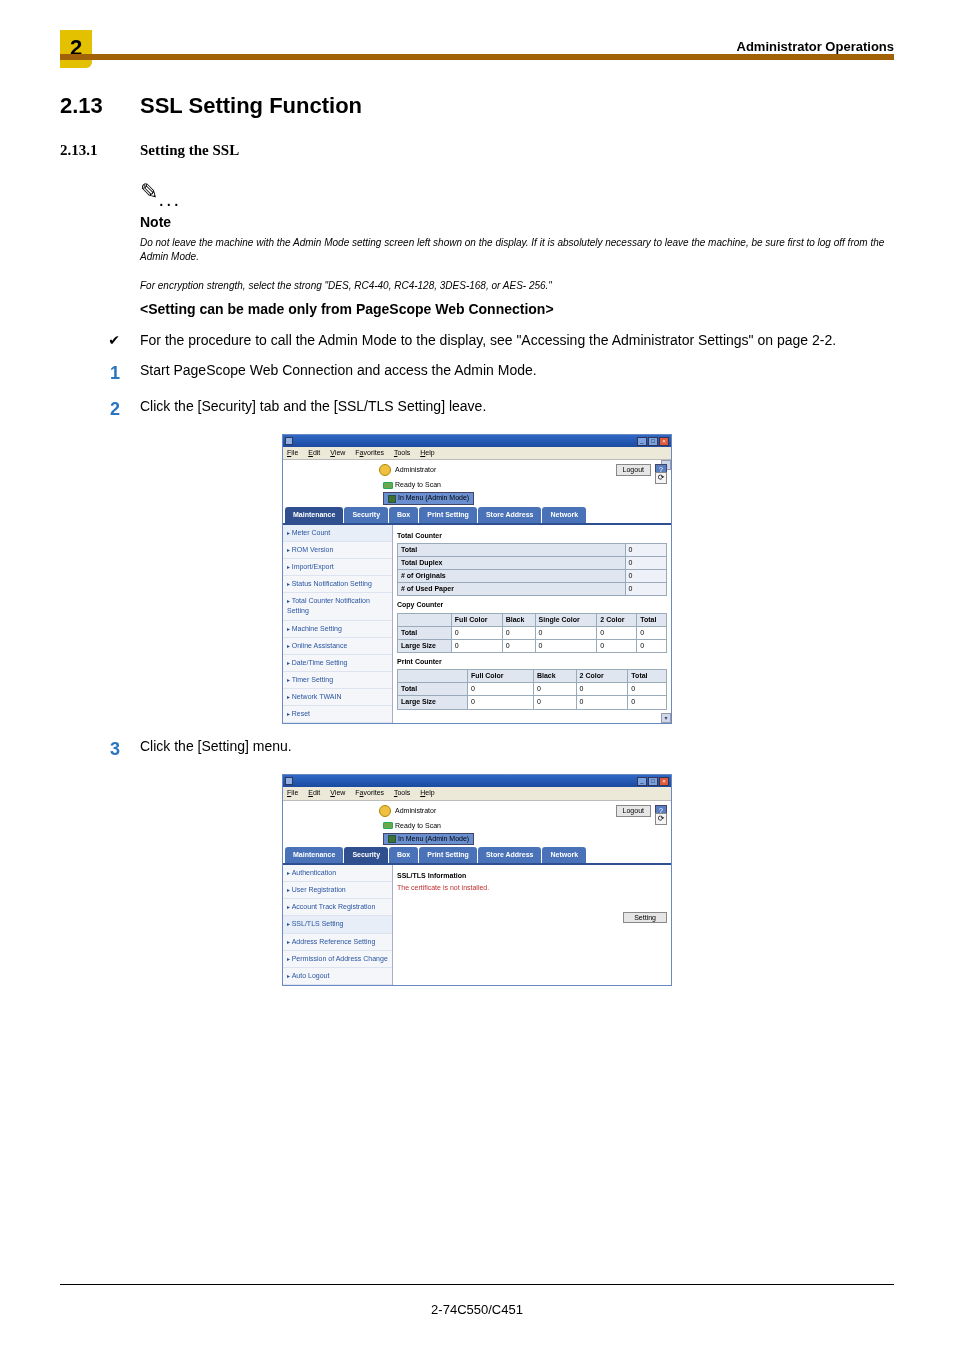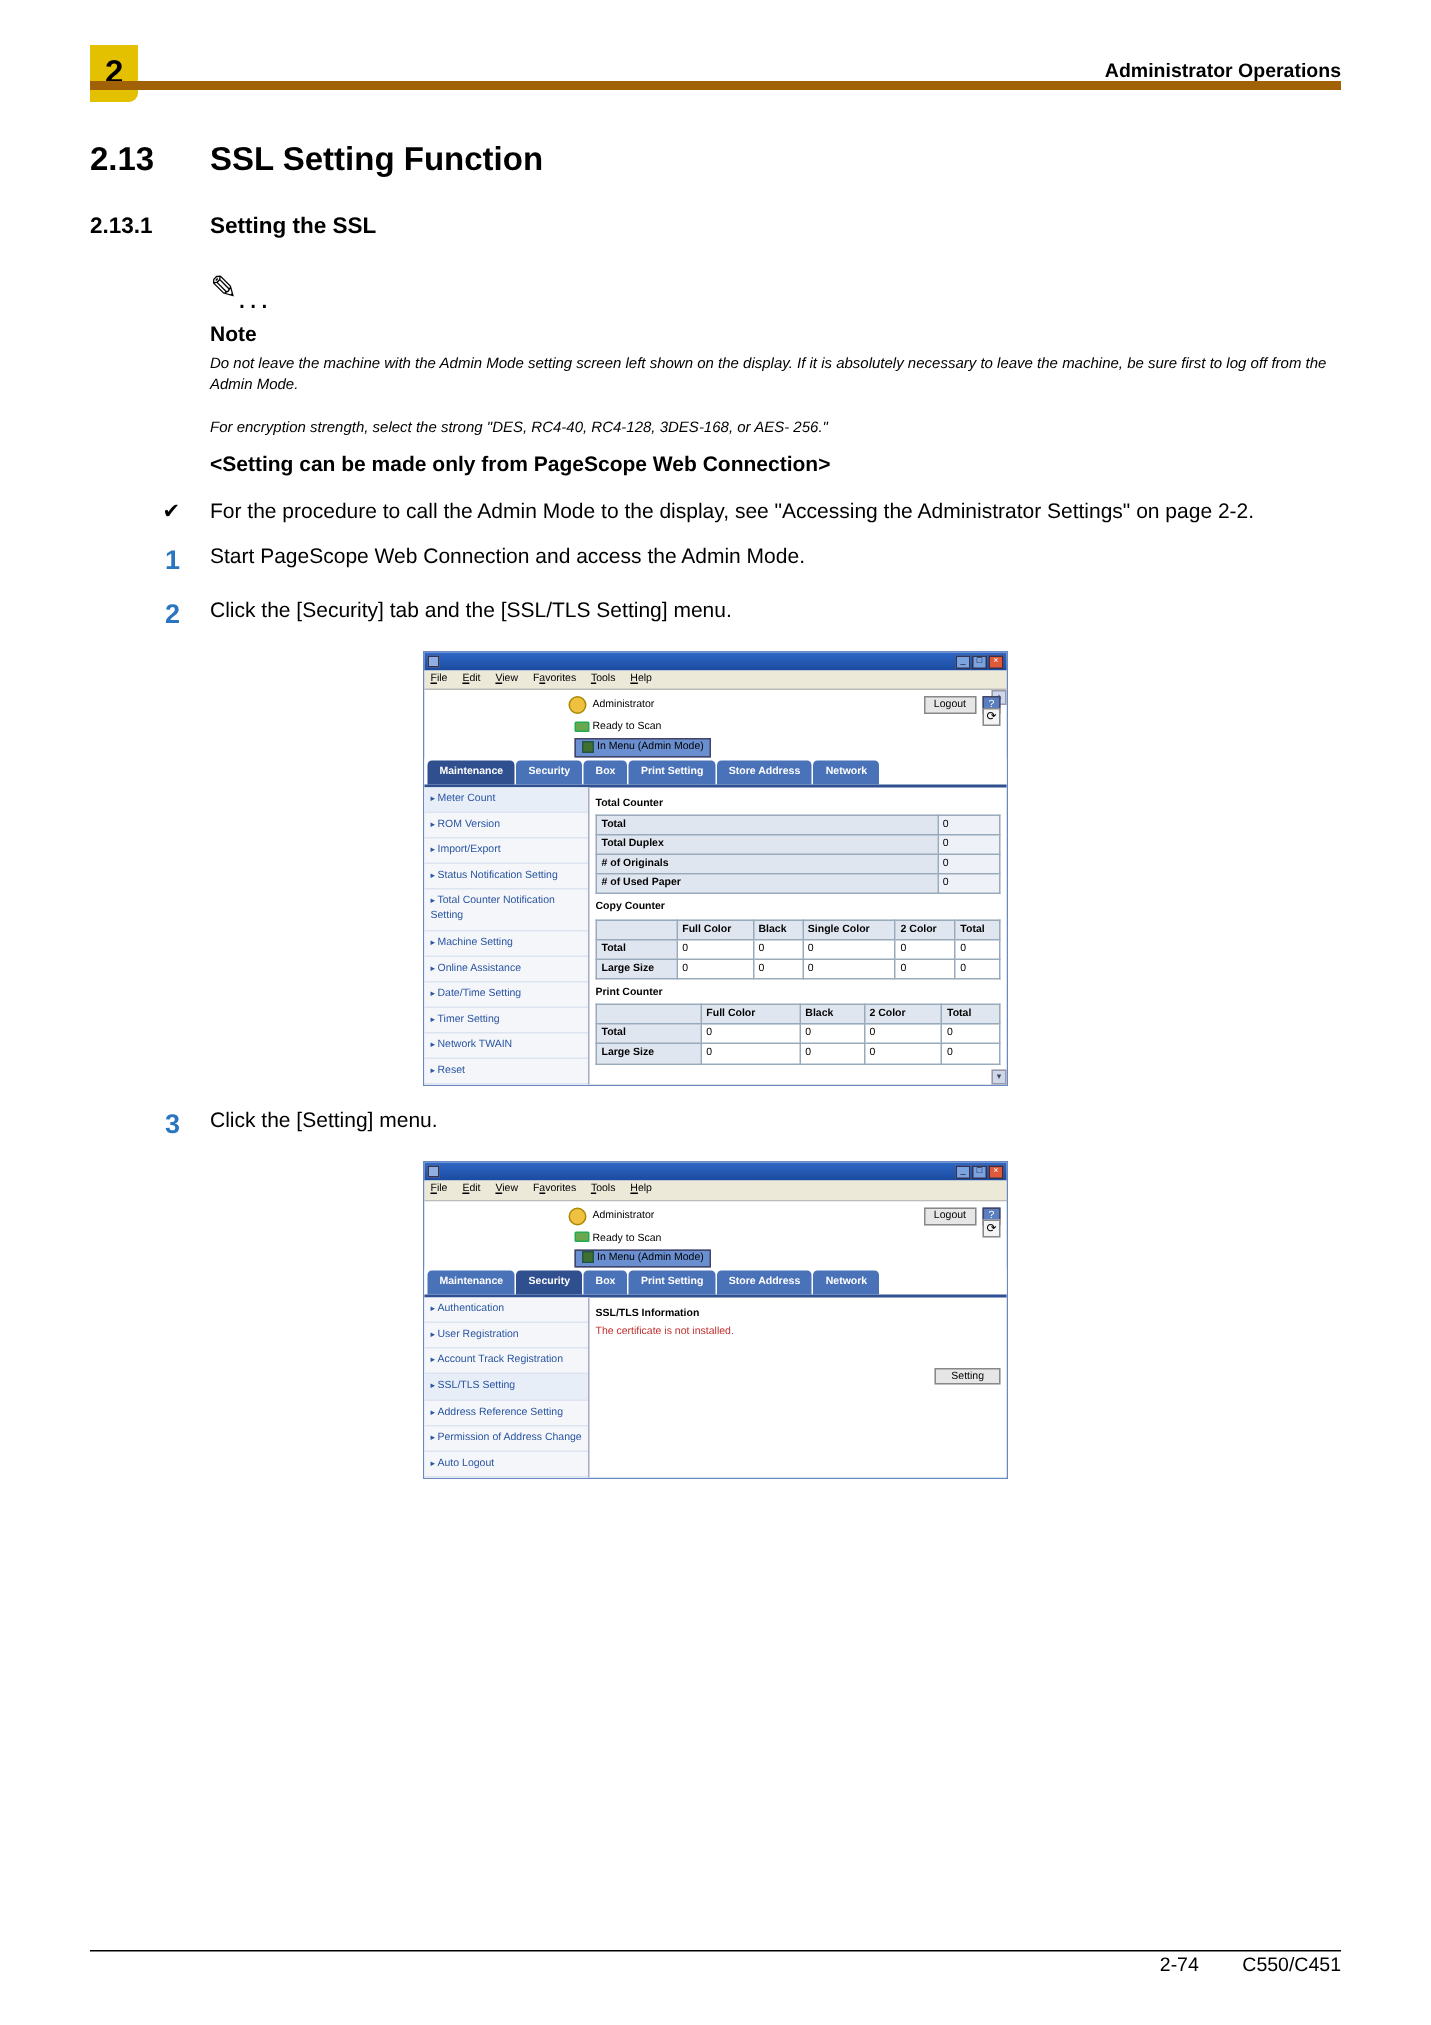--- a/index.html
+++ b/index.html
@@ -35,21 +35,21 @@
   }
   .header-right {
     position: absolute;
     right: 0;
     top: 8px;
     font-size: 13px;
   }
   .section-row { display: flex; align-items: baseline; margin-bottom: 10px; }
   .section-num { width: 80px; font-size: 22px; font-weight: bold; }
   .section-title { font-size: 22px; font-weight: bold; }
-  .sub-row { display: flex; align-items: flex-start; margin-top: 18px; margin-bottom: 10px; }
+  .sub-row { display: flex; align-items: flex-start; margin-top: 18px; margin-bottom: 10px; font-family: Liberation Serif, serif; }
   .sub-num { width: 80px; font-size: 15px; font-weight: bold; }
   .sub-title { font-size: 15px; font-weight: bold; }
   .body-text { margin-left: 80px; font-size: 14px; }
   .note-block { margin-left: 80px; margin-top: 14px; }
   .note-icon { font-size: 22px; }
   .note-dots { font-size: 20px; letter-spacing: 2px; vertical-align: bottom; position: relative; top: 6px;}
   .note-label { font-weight: bold; display: block; margin-top: 4px; }
   .note-italic { font-style: italic; font-size: 10px; margin-top: 4px; display: block; max-width: 760px;}
   .setting-can { font-weight: bold; margin-left: 80px; margin-top: 6px; display: block; font-size: 14px;}
   .list-row { display: flex; margin-top: 10px; }
@@ -107,24 +107,23 @@
   table.grid { border-collapse: collapse; width: 100%; font-size:7px; margin-bottom: 4px;}
   table.grid th, table.grid td { border:1px solid #9ab; padding: 1px 3px; text-align:left; }
   table.grid th { background:#e0e6f0; font-weight:bold; }
   .thin th, .thin td { background:#eef2f8; }
   .warntext { color:#c03030; font-size:7px; }
   .setting-btn { background:#e6e6e6; border:1px solid #888; padding:1px 10px; font-size:7px; }
   .footer {
     position:absolute;
     bottom: 30px; left:60px; right:60px;
     border-top: 1px solid #000;
-    display:flex; justify-content:flex-end;
-    padding-top: 0;
+    display:flex; justify-content:center;
+    padding-top: 16px;
     font-size: 13px;
-    gap: 29px;
   }
   .scrollarrow { position:absolute; right:0; width:10px; height:10px; background:#cfd8ea; border:1px solid #99a; font-size:6px; text-align:center; line-height:8px; color:#446;}
 </style>
 </head>
 <body>
 
 <div class="page">
   <div class="chapter-badge">2</div>
   <div class="header-row">
     <span class="header-right">Administrator Operations</span>
@@ -154,21 +153,21 @@
     <div class="list-body">For the procedure to call the Admin Mode to the display, see "Accessing the Administrator Settings" on page 2-2.</div>
   </div>
 
   <div class="list-row">
     <div class="step-num">1</div>
     <div class="list-body">Start PageScope Web Connection and access the Admin Mode.</div>
   </div>
 
   <div class="list-row">
     <div class="step-num">2</div>
-    <div class="list-body">Click the [Security] tab and the [SSL/TLS Setting] menu.</div>
+    <div class="list-body">Click the [Security] tab and the [SSL/TLS Setting] leave.</div>
   </div>
 
   <div class="win">
     <div class="win-titlebar">
       <div class="win-title-icon"></div>
       <div class="win-btns">
         <div class="win-btn min">_</div>
         <div class="win-btn max">□</div>
         <div class="win-btn close">×</div>
       </div>

